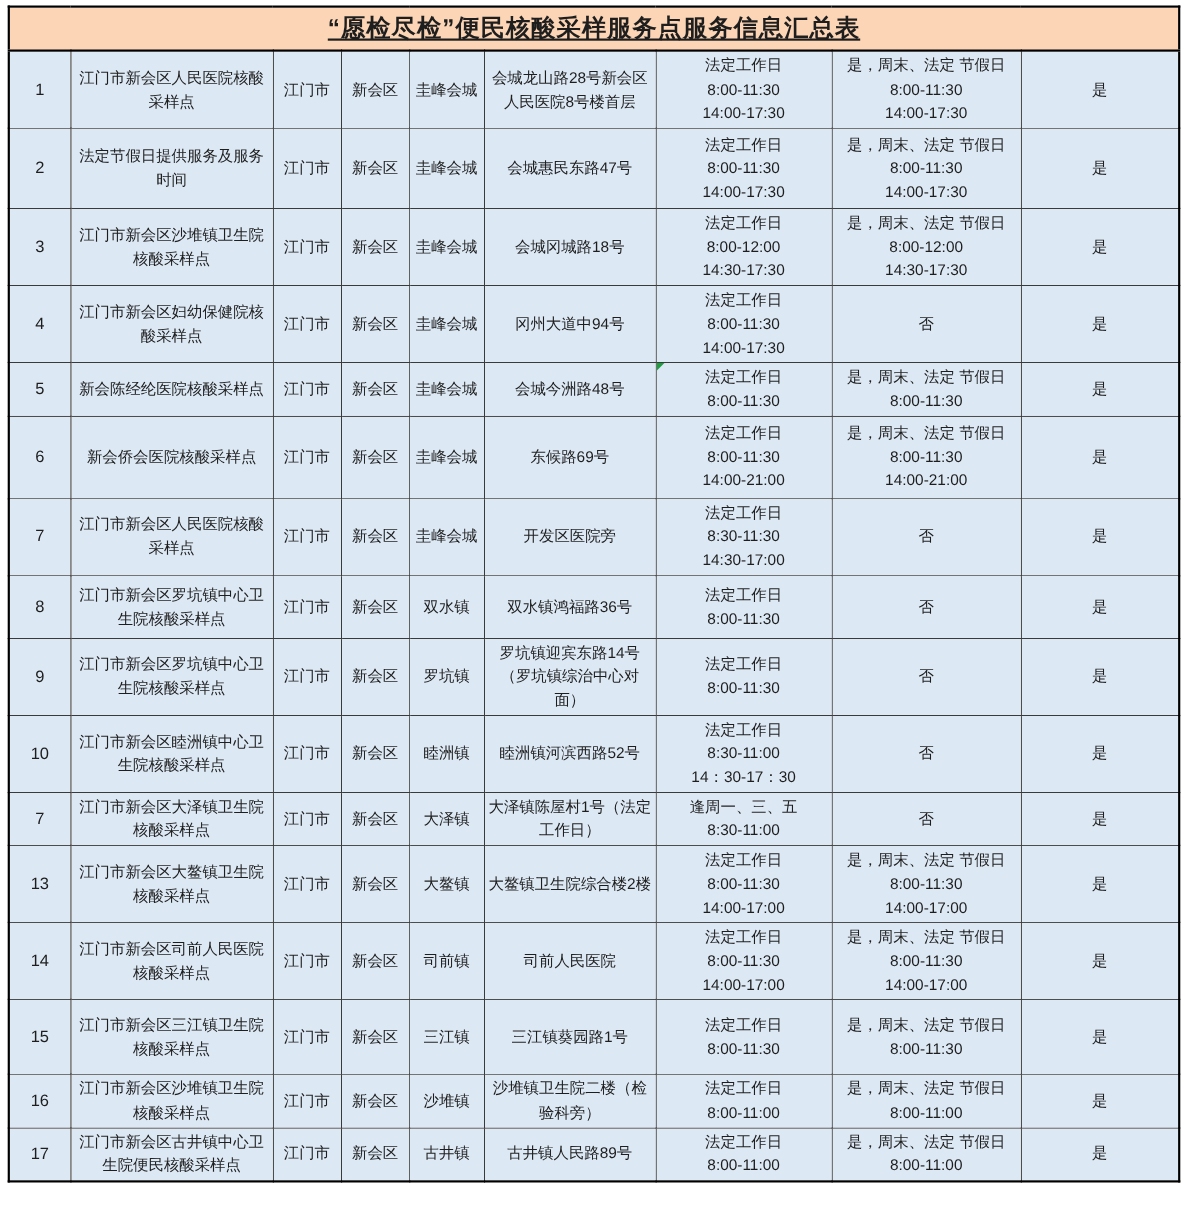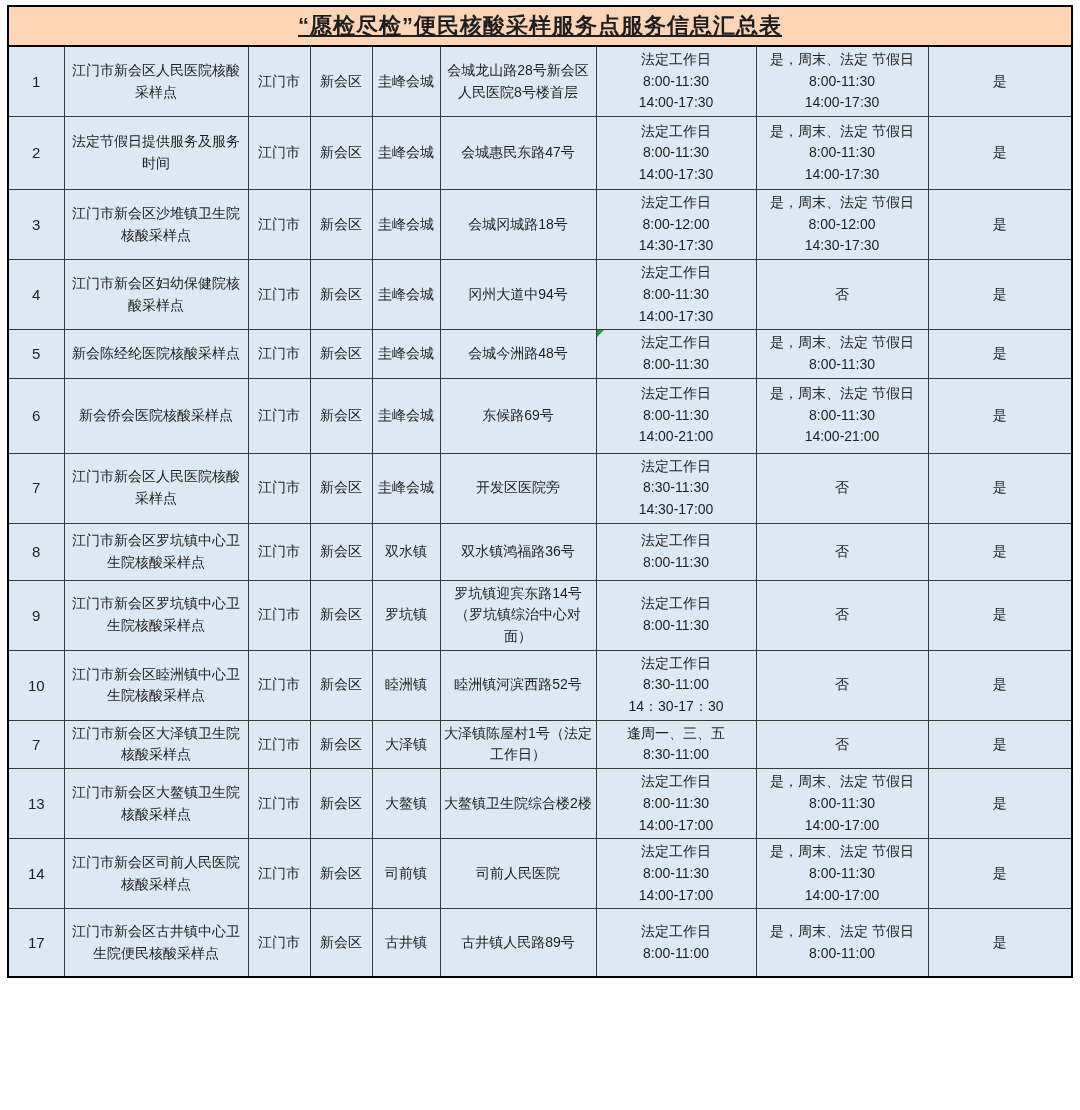--- a/index.html
+++ b/index.html
@@ -239,21 +239,47 @@
     <td>司前人民医院</td>
     <td>法定工作日
 8:00-11:30
 14:00-17:00</td>
     <td>是，周末、法定 节假日
 8:00-11:30
 14:00-17:00</td>
     <td>是</td>
   </tr>
 
-
+  <tr>
+    <td>15</td>
+    <td>江门市新会区三江镇卫生院核酸采样点</td>
+    <td>江门市</td>
+    <td>新会区</td>
+    <td>三江镇</td>
+    <td>三江镇葵园路1号</td>
+    <td>法定工作日
+8:00-11:30</td>
+    <td>是，周末、法定 节假日
+8:00-11:30</td>
+    <td>是</td>
+  </tr>
+
+  <tr>
+    <td>16</td>
+    <td>江门市新会区沙堆镇卫生院核酸采样点</td>
+    <td>江门市</td>
+    <td>新会区</td>
+    <td>沙堆镇</td>
+    <td>沙堆镇卫生院二楼（检验科旁）</td>
+    <td>法定工作日
+8:00-11:00</td>
+    <td>是，周末、法定 节假日
+8:00-11:00</td>
+    <td>是</td>
+  </tr>
 
   <tr>
     <td>17</td>
     <td>江门市新会区古井镇中心卫生院便民核酸采样点</td>
     <td>江门市</td>
     <td>新会区</td>
     <td>古井镇</td>
     <td>古井镇人民路89号</td>
     <td>法定工作日
 8:00-11:00</td>

